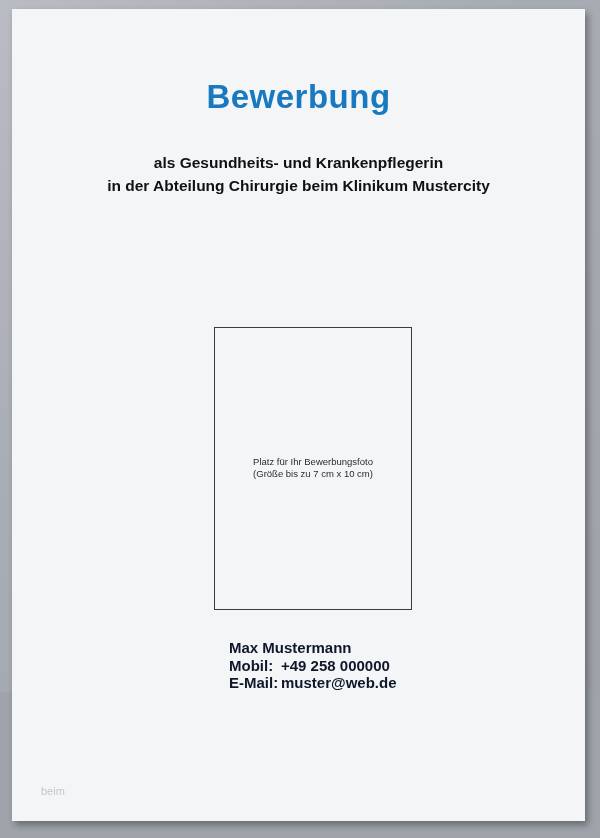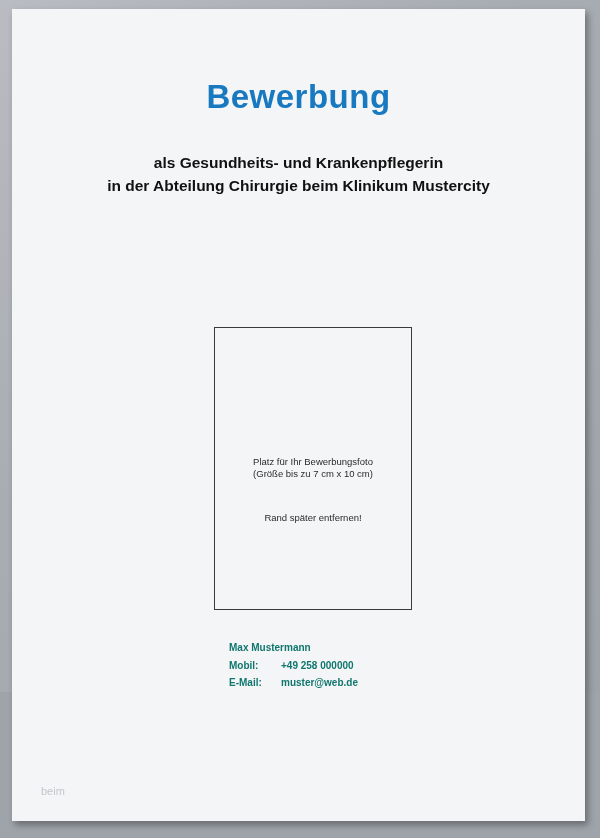--- a/index.html
+++ b/index.html
@@ -72,22 +72,22 @@
     font-size: 9.5px;
     line-height: 14px;
   }
   .photo-text.l1 { top: 127px; }
   .photo-text.l2 { top: 139px; }
   .photo-text.l3 { top: 183px; }
   .contact {
     position: absolute;
     left: 217px;
     top: 630px;
-    color: #0f766e;
-    font-size: 10px;
+    color: #0f172a;
+    font-size: 15px;
     line-height: 17.5px;
     font-weight: bold;
   }
   .contact-row {
     white-space: pre;
     display: block;
   }
   .contact-label {
     display: inline-block;
     width: 52px;
@@ -109,21 +109,20 @@
     <div class="doc-title">Bewerbung</div>
 
     <div class="subtitle">
       <div>als Gesundheits- und Krankenpflegerin</div>
       <div>in der Abteilung Chirurgie beim Klinikum Mustercity</div>
     </div>
 
     <div class="photo-box">
       <div class="photo-text l1">Platz für Ihr Bewerbungsfoto</div>
       <div class="photo-text l2">(Größe bis zu 7 cm x 10 cm)</div>
-      <div class="photo-text l3">Rand später entfernen!</div>
     </div>
 
     <div class="contact">
       <span class="contact-row">Max Mustermann</span>
       <span class="contact-row"><span class="contact-label">Mobil:</span><span>+49 258 000000</span></span>
       <span class="contact-row"><span class="contact-label">E-Mail:</span><span>muster@web.de</span></span>
     </div>
 
     <div class="watermark">beim</div>
 

